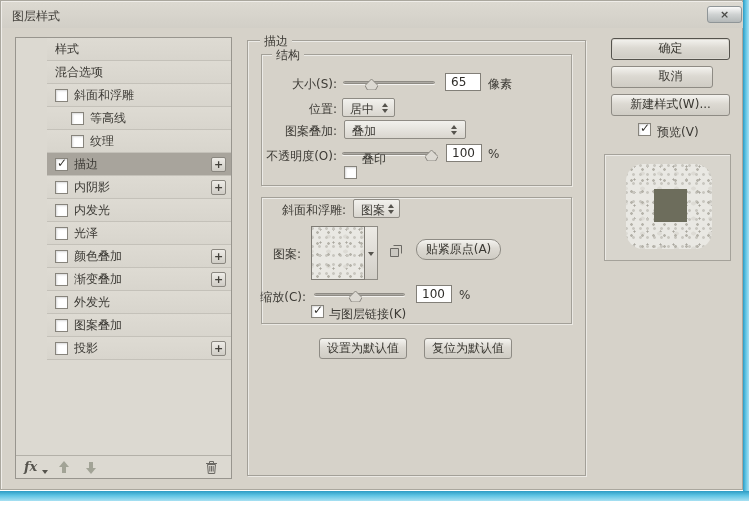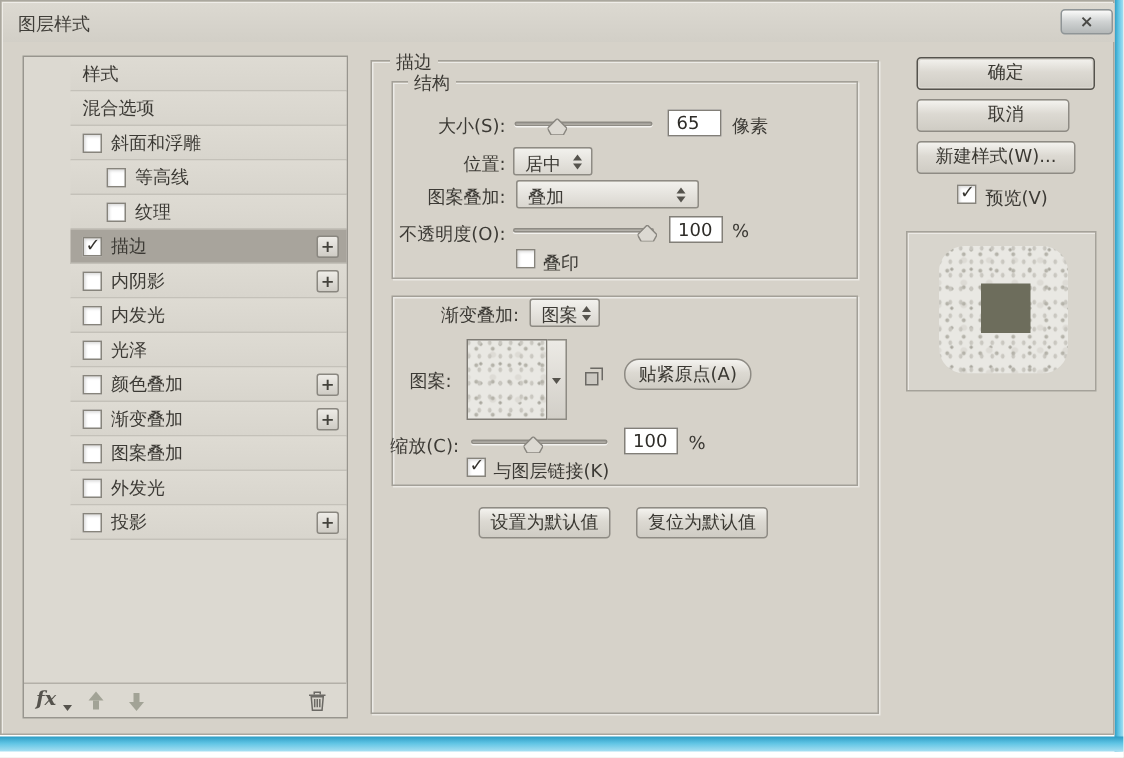--- a/index.html
+++ b/index.html
@@ -170,26 +170,26 @@
     <span class="label">颜色叠加</span>
     <span class="plus-btn">+</span>
   </div>
           <div class="srow">
     <span class="cb"></span>
     <span class="label">渐变叠加</span>
     <span class="plus-btn">+</span>
   </div>
           <div class="srow">
     <span class="cb"></span>
+    <span class="label">外发光</span>
+
+  </div>
+          <div class="srow">
+    <span class="cb"></span>
     <span class="label">图案叠加</span>
-
-  </div>
-          <div class="srow">
-    <span class="cb"></span>
-    <span class="label">外发光</span>
 
   </div>
           <div class="srow">
     <span class="cb"></span>
     <span class="label">投影</span>
     <span class="plus-btn">+</span>
   </div>
         </div>
       <div class="side-footer">
         <span class="fx-icon">fx</span>
@@ -253,25 +253,25 @@
     <div class="track" style="left:341px; top:151px; width:94px;"></div>
     <span class="thumb" style="left:424px; top:145px;">
       <svg width="13" height="11">
           <polygon points="6.5,0 13,6.5 10.5,11 2.5,11 0,6.5" fill="#dcd9d2" stroke="#8a8780"></polygon>
         </svg>
     </span>
     <div class="input" style="left:445px; top:143px; width:36px;">100</div>
     <span class="txt" style="left:487px; top:146px;">%</span>
 
     <span class="cb" style="position:absolute; left:343px; top:165px;"></span>
-    <span class="txt" style="left:361px; top:166px;font-family:Liberation Serif, serif;">叠印</span>
+    <span class="txt" style="left:361px; top:150px;font-family:Liberation Serif, serif;">叠印</span>
 
     <div class="group" style="left:260px; top:196px; width:311px; height:127px;"></div>
 
-    <span class="lbl" style="left:255px; top:201px; width:90px;">渐变叠加:</span>
+    <span class="lbl" style="left:255px; top:201px; width:90px;">斜面和浮雕:</span>
     <div class="dd" style="left:352px; top:198px; width:47px;">
       <span class="val">图案</span>
       <span class="spin" style="right:5px;">
           <span class="tup"></span>
           <span class="tdn"></span>
         </span>
     </div>
 
     <span class="lbl" style="left:262px; top:245px; width:38px;">图案:</span>
     <div class="swatch pattern-tex"></div>
@@ -297,21 +297,21 @@
     <span class="txt" style="left:458px; top:287px;">%</span>
 
     <span class="cb checked" style="position:absolute; left:310px; top:304px;"></span>
     <span class="txt" style="left:328px; top:305px;">与图层链接(K)</span>
 
     <div class="btn" style="left:318px; top:337px; width:88px; height:21px;">设置为默认值</div>
     <div class="btn" style="left:423px; top:337px; width:88px; height:21px;">复位为默认值</div>
 
     <div class="btn default" style="left:610px; top:37px; width:119px; height:22px;">确定</div>
     <div class="btn" style="left:610px; top:65px; width:102px; height:22px;padding-left:17px;">取消</div>
-    <div class="btn" style="left:610px; top:93px; width:106px; height:22px;">新建样式(W)...</div>
+    <div class="btn" style="left:610px; top:93px; width:119px; height:22px;">新建样式(W)...</div>
     <span class="cb checked" style="position:absolute; left:637px; top:122px;"></span>
     <span class="txt" style="left:656px; top:123px;">预览(V)</span>
 
     <div class="preview-box">
       <div class="preview-thumb pattern-tex">
         <div class="preview-core"></div>
       </div>
     </div>
 
   </div>

